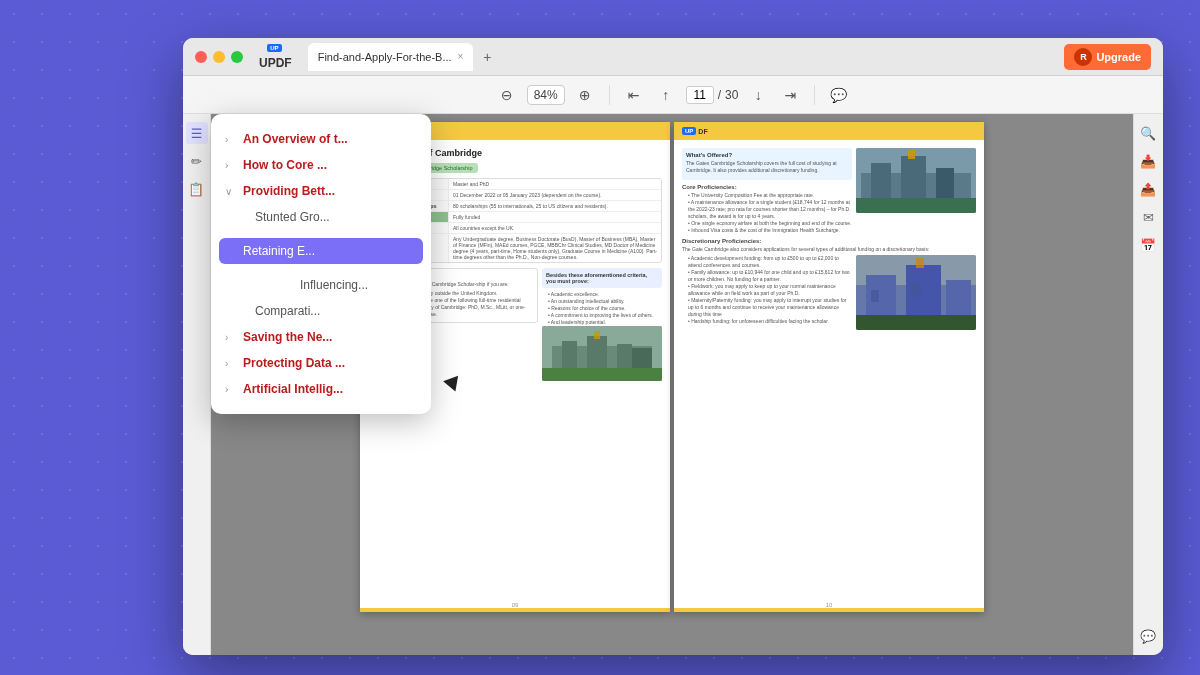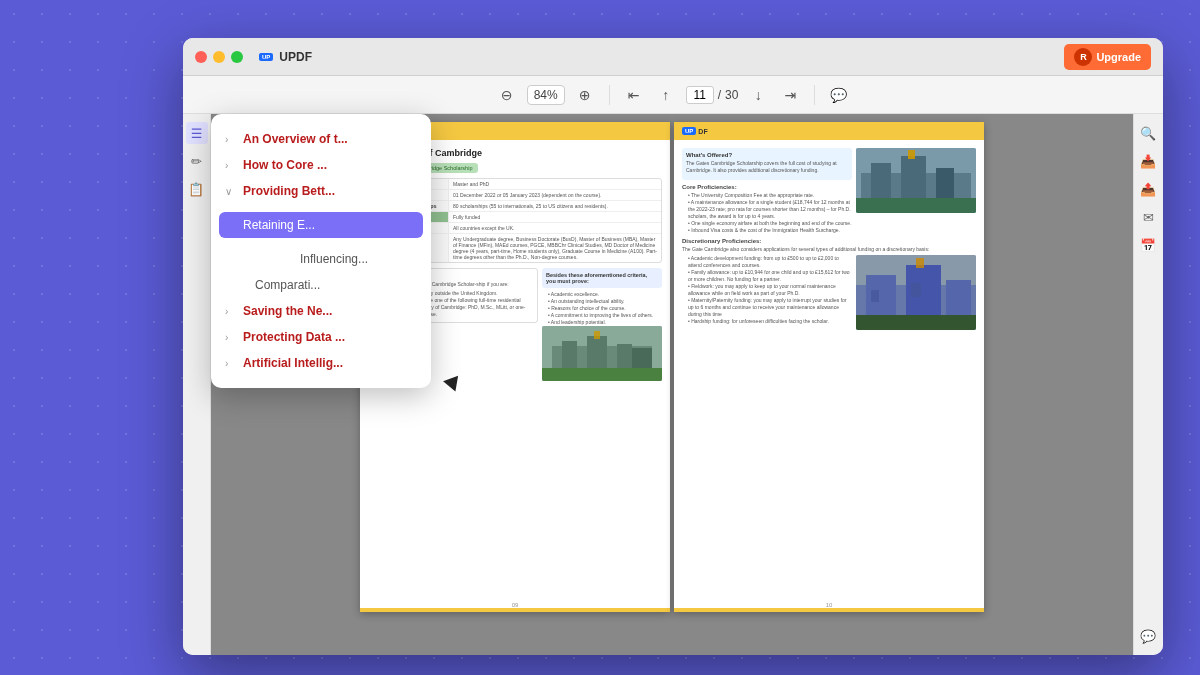--- a/index.html
+++ b/index.html
@@ -44,20 +44,21 @@
     .wc { width: 12px; height: 12px; border-radius: 50%; }
     .wc-red { background: #ff5f57; }
     .wc-yellow { background: #ffbd2e; }
     .wc-green { background: #28c840; }
 
     .app-logo {
       display: flex;
       align-items: center;
       gap: 4px;
       margin-left: 8px;
+      flex-direction: column;
     }
     .logo-box {
       background: #1a6aff;
       color: white;
       font-size: 10px;
       font-weight: 800;
       padding: 2px 5px;
       border-radius: 3px;
     }
     .logo-text {
@@ -450,20 +451,27 @@
 
   <div class="title-bar">
     <div class="window-controls">
       <div class="wc wc-red"></div>
       <div class="wc wc-yellow"></div>
       <div class="wc wc-green"></div>
     </div>
     <div class="app-logo">
       <span class="logo-box updf-logo-box">UP</span>
       <span class="logo-text">UPDF</span>
+    </div>
+    <div class="tab-bar">
+      <div class="tab-item">
+        <span>Find-and-Apply-For-the-B...</span>
+        <span class="tab-close">×</span>
+      </div>
+      <div class="tab-add">+</div>
     </div>
     <div class="upgrade-btn">
       <div class="upgrade-avatar">R</div>
       <span>Upgrade</span>
     </div>
   </div>
 
   <div class="toolbar">
     <div class="toolbar-btn">
       <span>⊖</span>
@@ -661,20 +669,23 @@
     <div class="toc-item">
       <span class="toc-chevron">›</span>
       <span class="toc-label">How to Core ...</span>
     </div>
 
     <div class="toc-item">
       <span class="toc-chevron">∨</span>
       <span class="toc-label">Providing Bett...</span>
     </div>
 
+    <div class="toc-item" style="padding-left:26px;">
+      <span class="toc-label-normal">Stunted Gro...</span>
+    </div>
 
     <div class="toc-item active">
       <span style="width:12px;display:inline-block;"></span>
       <span style="color:white;font-size:12px;">Retaining E...</span>
     </div>
 
     <div class="toc-item" style="padding-left:26px;margin-left:45px;">
       <span class="toc-label-normal">Influencing...</span>
     </div>
 

